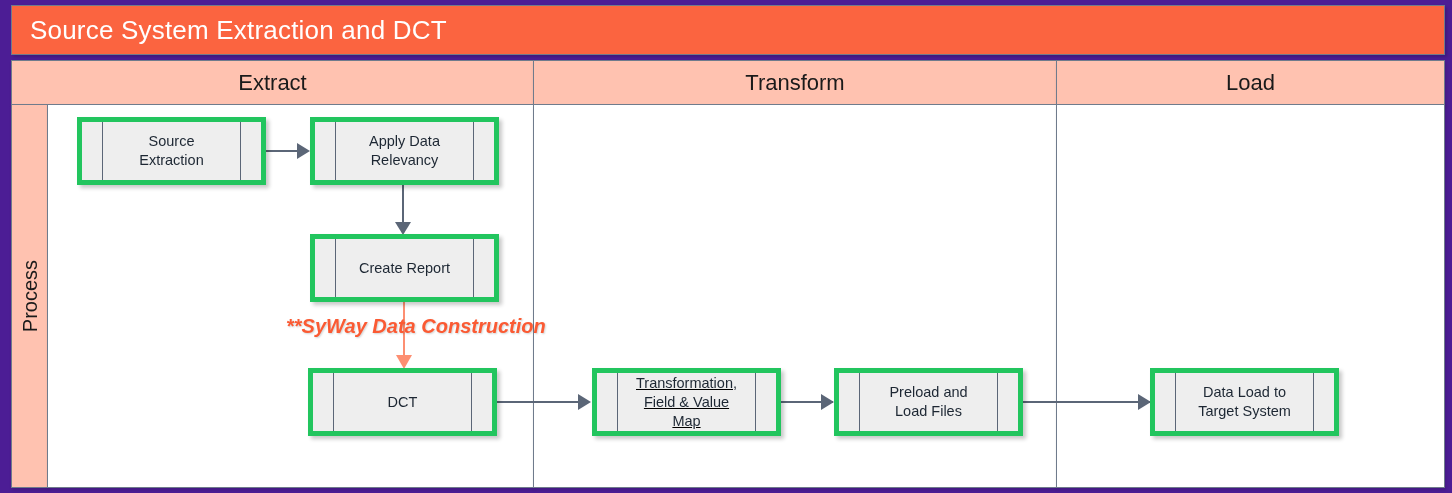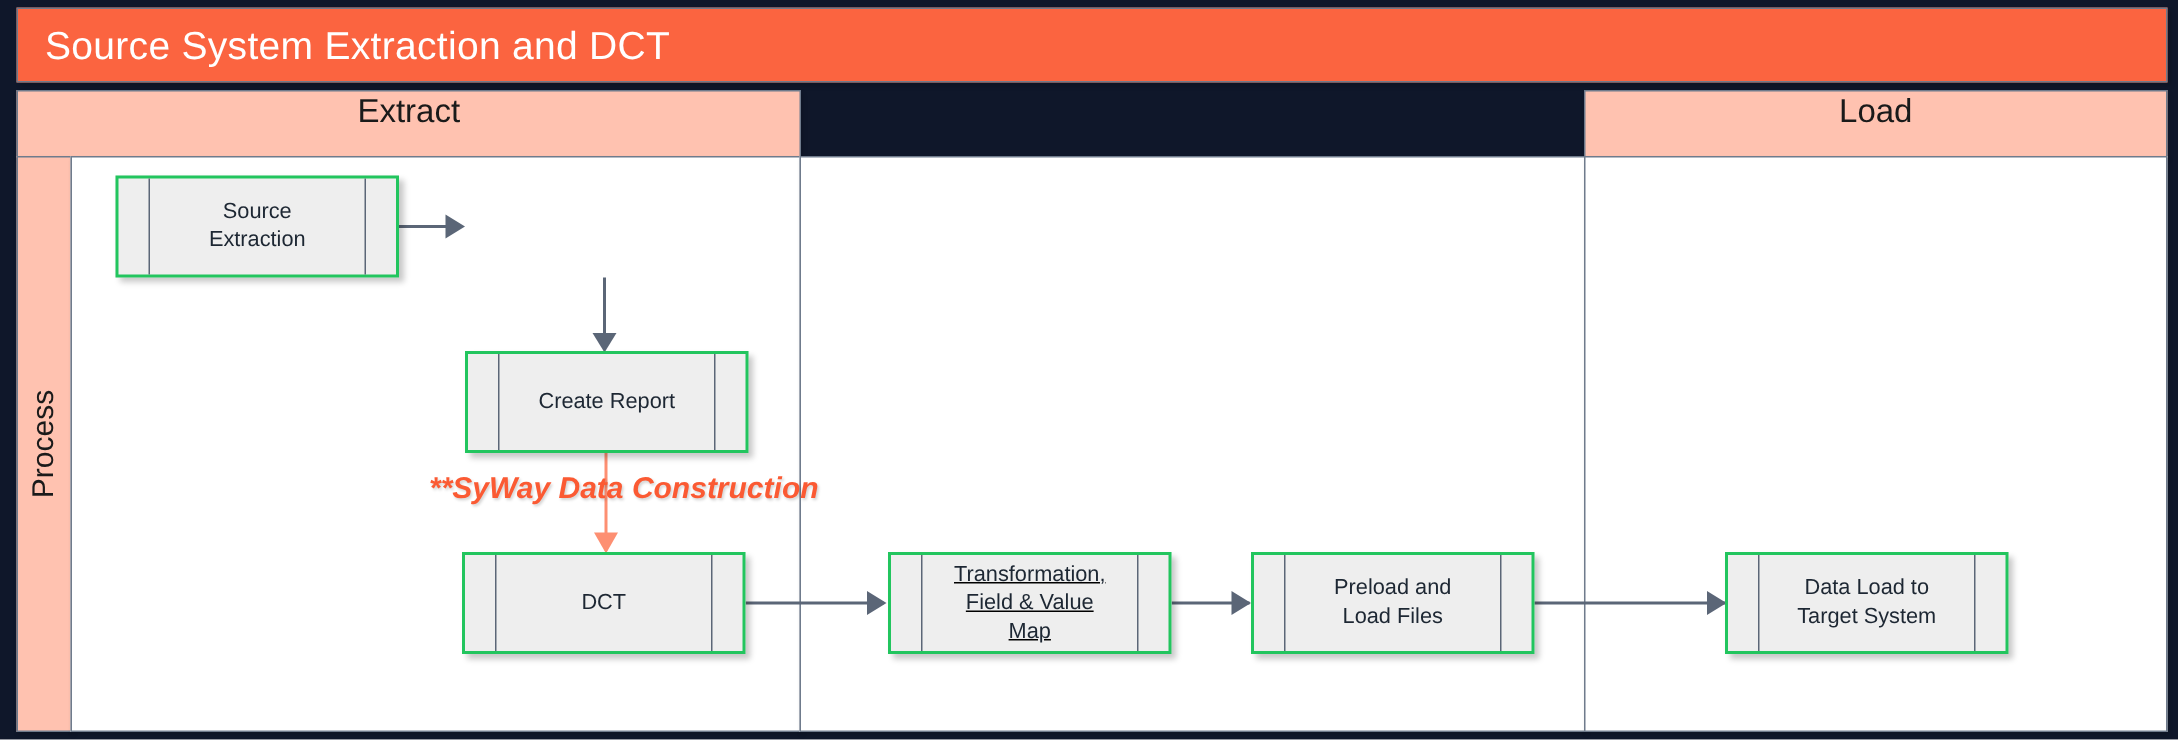--- a/index.html
+++ b/index.html
@@ -10,21 +10,21 @@
   body {
     font-family: "Liberation Sans", sans-serif;
     -webkit-font-smoothing: antialiased;
   }
 
   #canvas {
     position: relative;
     width: 1452px;
     height: 493px;
     overflow: hidden;
-    background: #0f172a;
+    background: #4c1d95;
   }
 
   
   .title-bar {
     position: absolute;
     left: 11px;
     top: 5px;
     width: 1434px;
     height: 50px;
     background: #fb6440;
@@ -44,20 +44,21 @@
 
   
   .phase-head {
     position: absolute;
     top: 60px;
     height: 45px;
     background: #ffc2b0;
     border: 1px solid #6f7b8c;
     box-sizing: border-box;
     display: flex;
+    align-items: center;
     justify-content: center;
     box-shadow: 1px 2px 3px rgba(0,0,0,0.16);
   }
   .phase-head span {
     font-size: 22px;
     color: #1a1a1a;
   }
   #phase-extract   { left: 11px;   width: 523px; }
   #phase-transform { left: 533px;  width: 524px; }
   #phase-load      { left: 1056px; width: 389px; }
@@ -94,21 +95,21 @@
     box-shadow: 1px 2px 3px rgba(0,0,0,0.14);
   }
   #col-extract   { left: 47px;   width: 487px; }
   #col-transform { left: 533px;  width: 524px; }
   #col-load      { left: 1056px; width: 389px; }
 
   
   .node {
     position: absolute;
     background: #eeeeee;
-    border: 2px solid #22c55e;
+    border: 5px solid #22c55e;
     box-sizing: border-box;
     box-shadow: 3px 3px 4px rgba(0,0,0,0.22);
     display: flex;
     align-items: center;
     justify-content: center;
     z-index: 4;
   }
   .node::before, .node::after {
     content: "";
     position: absolute;
@@ -181,20 +182,23 @@
 
 <div id="canvas">
 
   <div class="title-bar">
     <div class="title-text">Source System Extraction and DCT</div>
   </div>
 
   <div class="phase-head" id="phase-extract">
     <span>Extract</span>
   </div>
+  <div class="phase-head" id="phase-transform">
+    <span>Transform</span>
+  </div>
   <div class="phase-head" id="phase-load">
     <span>Load</span>
   </div>
 
   <div class="lane-label">
     <span>Process</span>
   </div>
 
   <div class="lane-col" id="col-extract"></div>
   <div class="lane-col" id="col-transform"></div>
@@ -215,20 +219,23 @@
   <div class="conn h" style="left:781px; top:401px; width:52px;"></div>
   <div class="arrow-r" style="left:821px; top:394px;"></div>
 
   <div class="conn h" style="left:1022px; top:401px; width:128px;"></div>
   <div class="arrow-r" style="left:1138px; top:394px;"></div>
 
   <div class="node" style="left:77px; top:117px; width:189px; height:68px;">
     <div class="node-label">Source<br>Extraction</div>
   </div>
 
+  <div class="node" style="left:310px; top:117px; width:189px; height:68px;">
+    <div class="node-label">Apply Data<br>Relevancy</div>
+  </div>
 
   <div class="node" style="left:310px; top:234px; width:189px; height:68px;">
     <div class="node-label">Create Report</div>
   </div>
 
   <div class="node" style="left:308px; top:368px; width:189px; height:68px;">
     <div class="node-label">DCT</div>
   </div>
 
   <div class="node" style="left:592px; top:368px; width:189px; height:68px;text-decoration:underline;">

